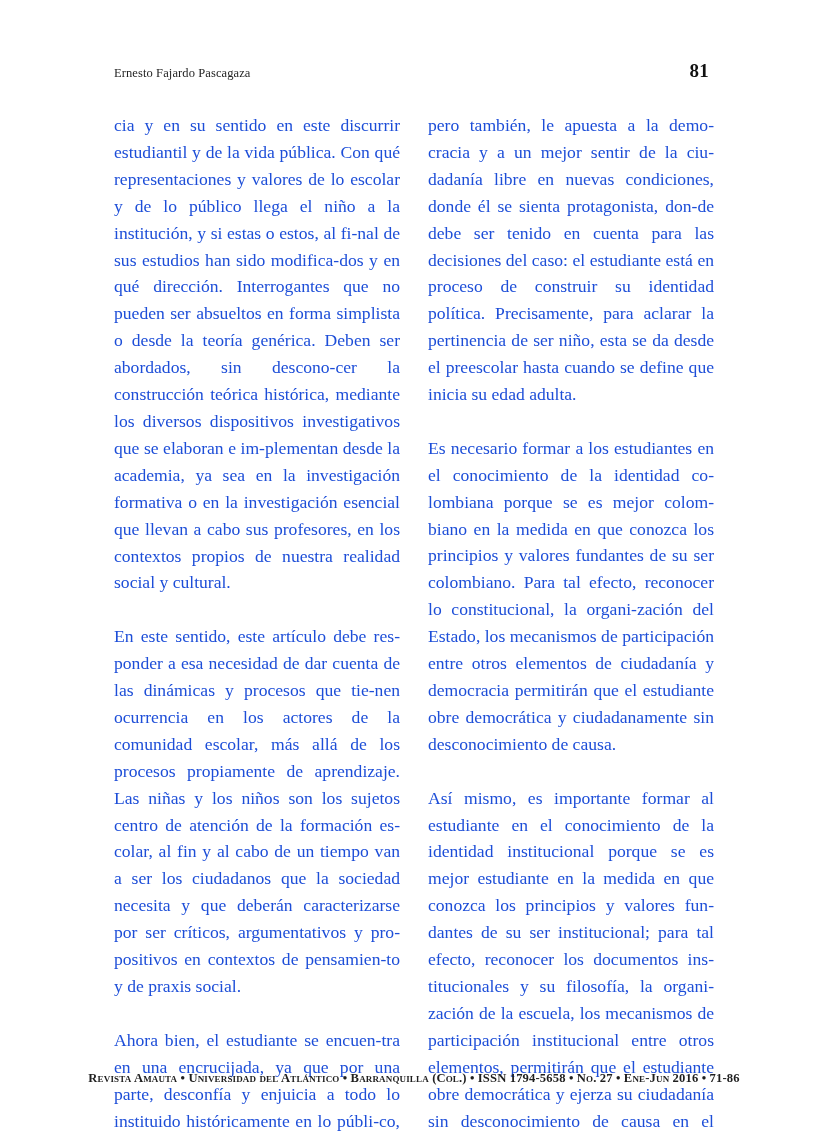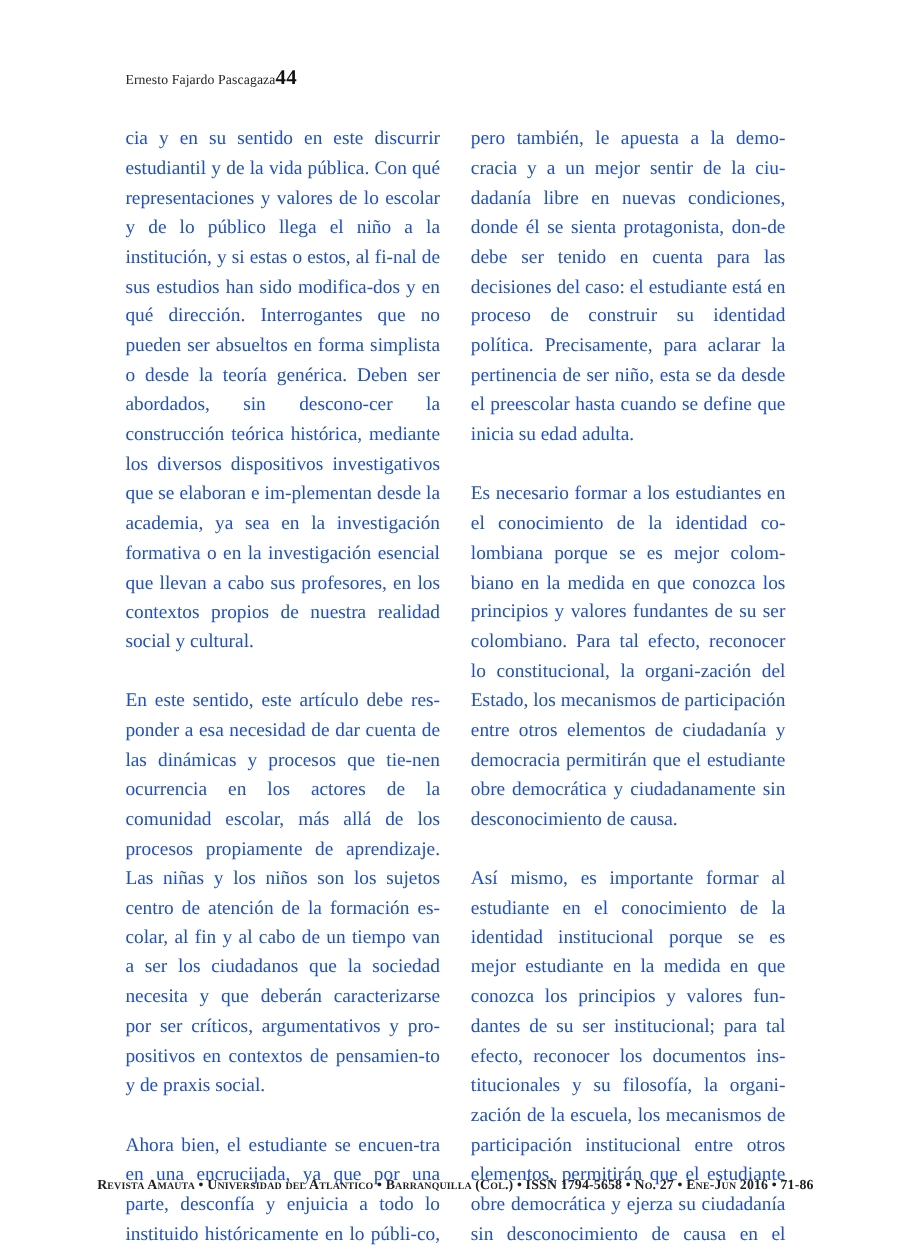--- a/index.html
+++ b/index.html
@@ -15,25 +15,26 @@
     overflow: hidden;
     font-family: "Liberation Serif", "DejaVu Serif", serif;
     color: #1b1b1b;
     box-sizing: border-box;
   }
 
   
   .running-head {
     position: absolute;
     left: 114px;
-    right: 106px;
+    right: 119px;
     top: 60px;
     height: 24px;
     display: flex;
     align-items: baseline;
+    justify-content: space-between;
   }
   .running-head-author {
     font-size: 12.5px;
     letter-spacing: 0.1px;
     color: #1f1f1f;
     white-space: nowrap;
   }
   .running-head-folio {
     font-size: 19px;
     font-weight: bold;
@@ -84,21 +85,21 @@
     white-space: nowrap;
   }
 </style>
 </head>
 <body>
 
 <div class="page">
 
   <div class="running-head">
     <span class="running-head-author">Ernesto Fajardo Pascagaza</span>
-    <span class="running-head-folio">44</span>
+    <span class="running-head-folio">81</span>
   </div>
 
   <div class="columns">
 
     <div class="column">
       <p>cia y en su sentido en este discurrir estudiantil y de la vida pública. Con qué representaciones y valores de lo escolar y de lo público llega el niño a la institución, y si estas o estos, al fi-nal de sus estudios han sido modifica-dos y en qué dirección. Interrogantes que no pueden ser absueltos en forma simplista o desde la teoría genérica. Deben ser abordados, sin descono-cer la construcción teórica histórica, mediante los diversos dispositivos investigativos que se elaboran e im-plementan desde la academia, ya sea en la investigación formativa o en la investigación esencial que llevan a cabo sus profesores, en los contextos propios de nuestra realidad social y cultural.</p>
       <p>En este sentido, este artículo debe res-ponder a esa necesidad de dar cuenta de las dinámicas y procesos que tie-nen ocurrencia en los actores de la comunidad escolar, más allá de los procesos propiamente de aprendizaje. Las niñas y los niños son los sujetos centro de atención de la formación es-colar, al fin y al cabo de un tiempo van a ser los ciudadanos que la sociedad necesita y que deberán caracterizarse por ser críticos, argumentativos y pro-positivos en contextos de pensamien-to y de praxis social.</p>
       <p>Ahora bien, el estudiante se encuen-tra en una encrucijada, ya que por una parte, desconfía y enjuicia a todo lo instituido históricamente en lo públi-co, tanto en la ciudad como en el país,</p>
     </div>
 

